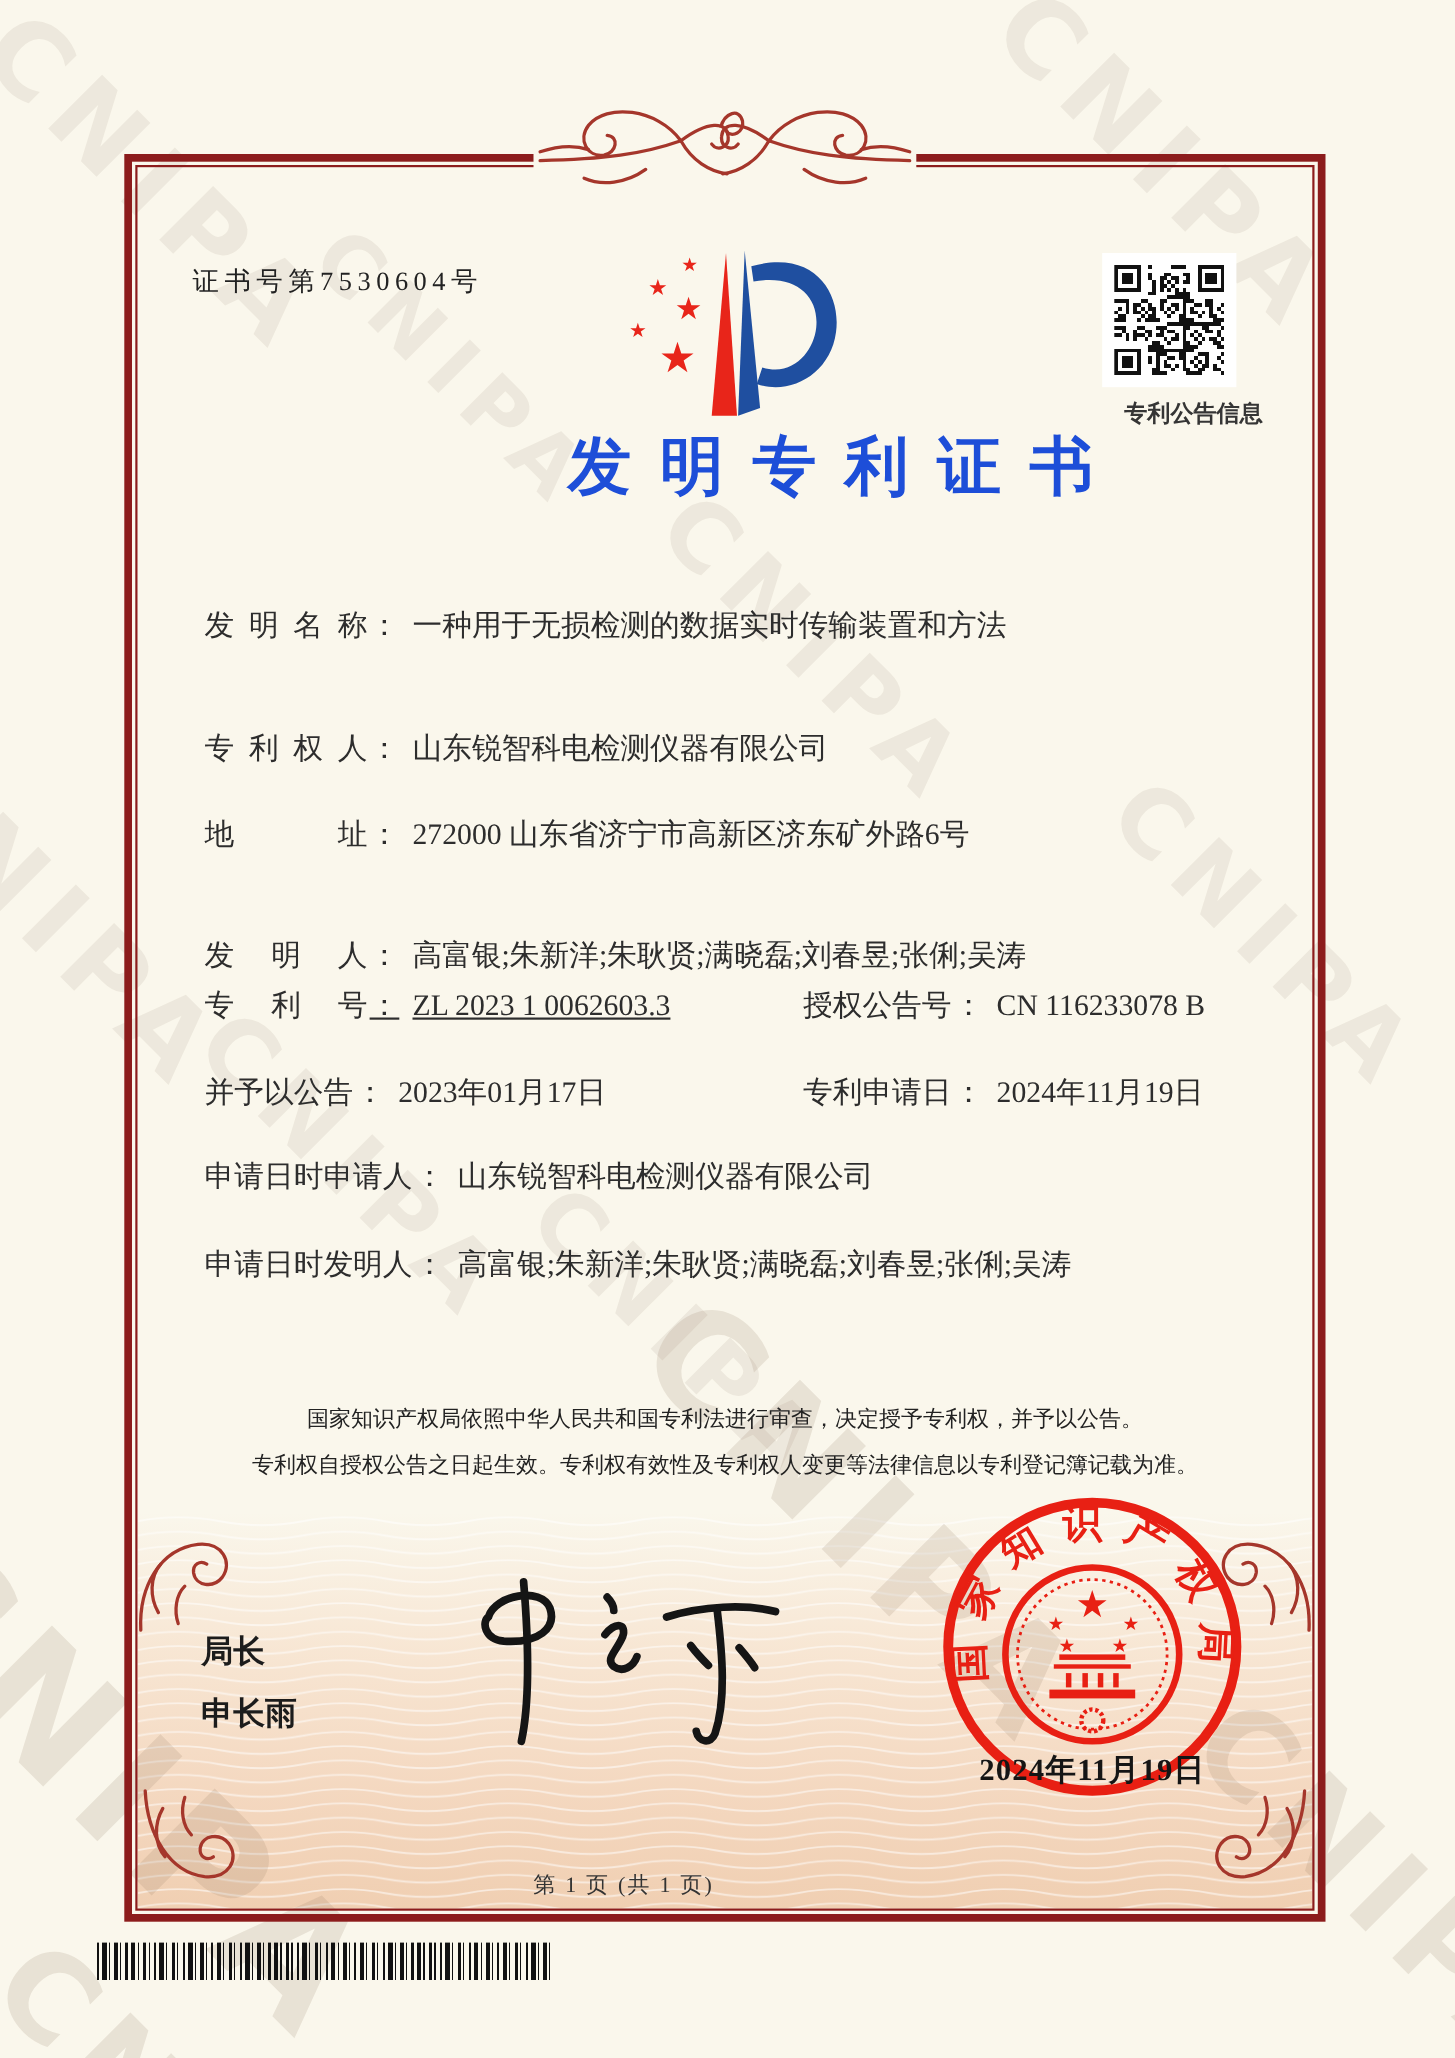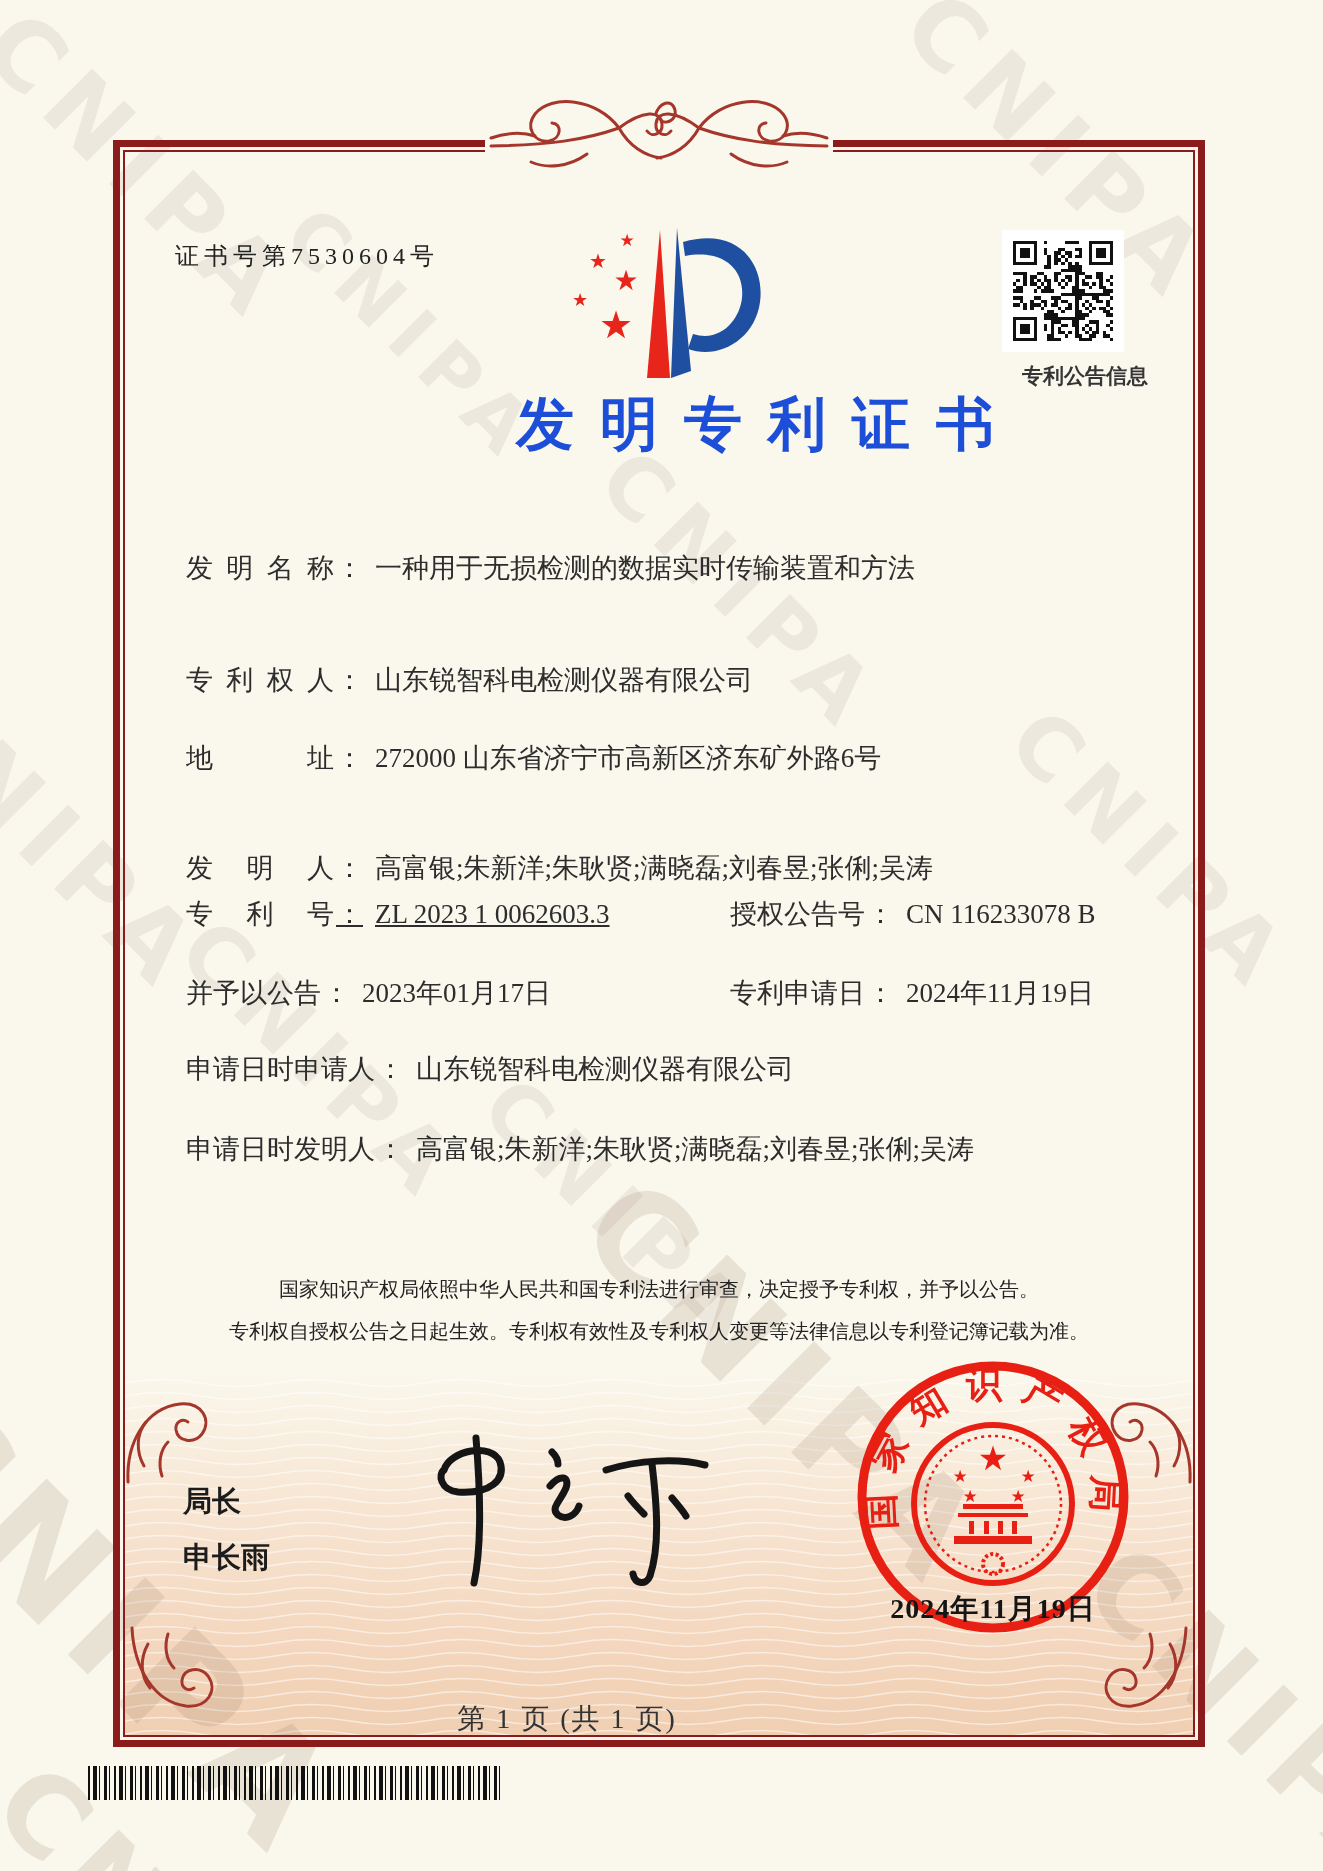--- a/index.html
+++ b/index.html
@@ -49,21 +49,21 @@
   
   .stmt{position:absolute;left:113px;width:1092px;text-align:center;font-size:20px;color:#222;z-index:6;white-space:nowrap;}
   
   .sig-label{position:absolute;left:183px;z-index:6;font-family:"Liberation Sans","DejaVu Sans",sans-serif;font-weight:700;font-size:29px;color:#1c1c1c;text-align:right;}
   .sig-script{position:absolute;left:400px;top:1428px;z-index:6;}
   
   .seal{position:absolute;left:848px;top:1352px;z-index:6;opacity:0.96;}
   .seal-date{position:absolute;left:848px;top:1590px;width:290px;text-align:center;z-index:7;
     font-size:28px;font-weight:700;letter-spacing:1px;color:#151515;}
   
-  .page-info{position:absolute;left:113px;top:1700px;width:908px;text-align:center;font-size:28px;color:#333;z-index:6;letter-spacing:2px;}
+  .page-info{position:absolute;left:113px;top:1700px;width:908px;text-align:center;font-size:20px;color:#333;z-index:6;letter-spacing:2px;}
   .barcode{
     position:absolute;left:88px;top:1766px;width:412px;height:34px;z-index:6;
     background:repeating-linear-gradient(90deg,#111 0 2px,rgba(0,0,0,0) 2px 5px,#111 5px 9px,rgba(0,0,0,0) 9px 11px,#111 11px 12px,rgba(0,0,0,0) 12px 16px,#111 16px 19px,rgba(0,0,0,0) 19px 21px,#111 21px 22px,rgba(0,0,0,0) 22px 26px);
   }
 </style>
 </head>
 <body>
 
 <div class="page">
 

